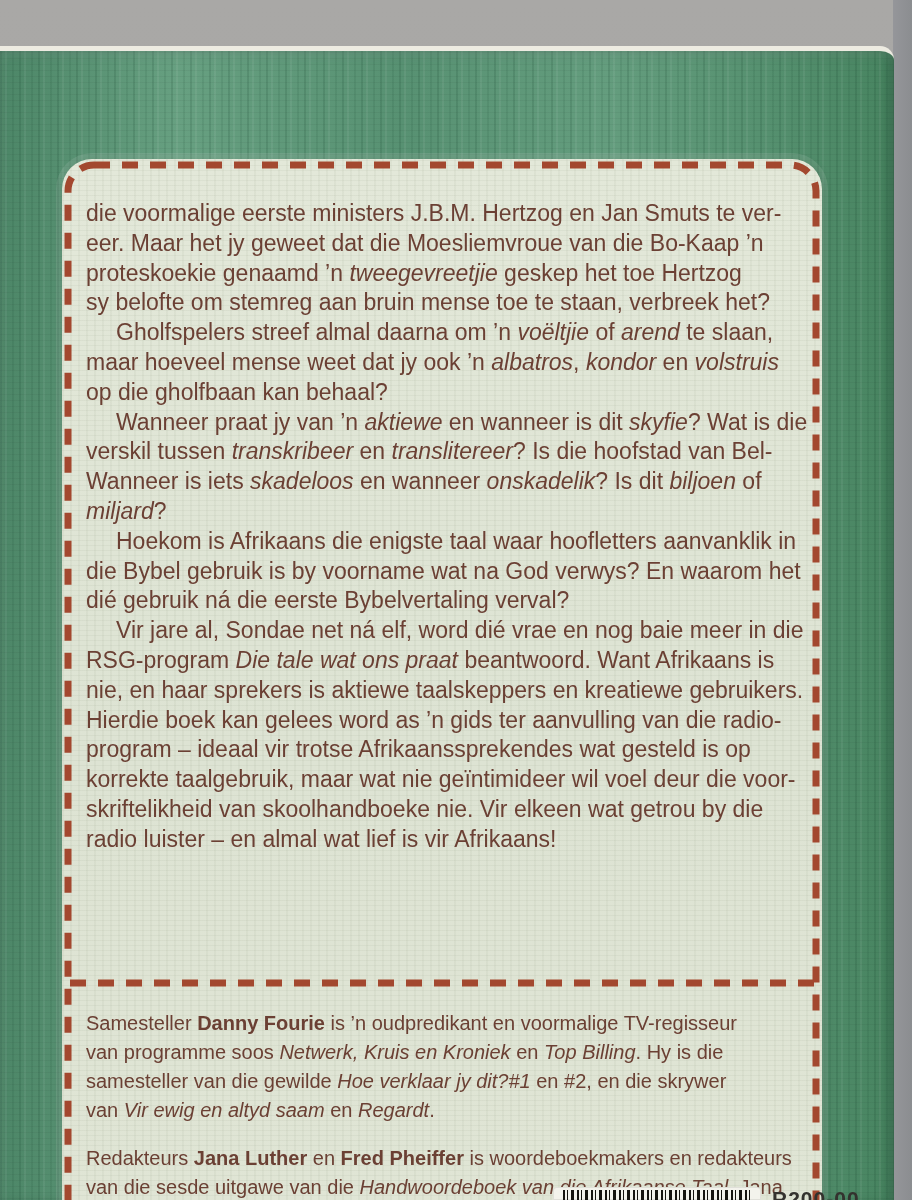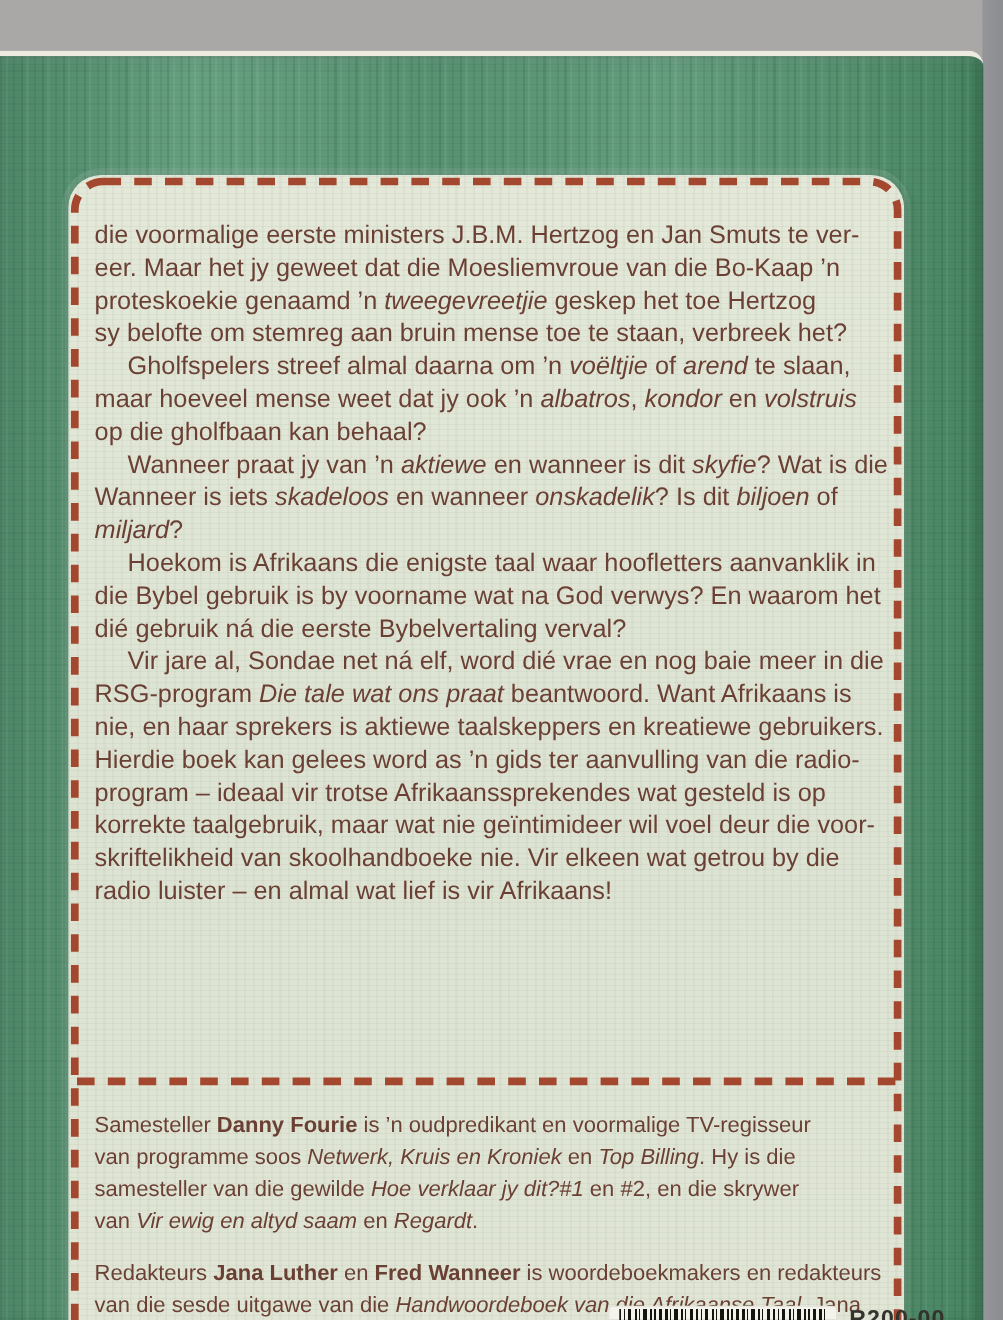--- a/index.html
+++ b/index.html
@@ -70,20 +70,21 @@
             <div class="tline"><span>proteskoekie genaamd ’n </span><span class="it">tweegevreetjie</span><span> geskep het toe Hertzog</span></div>
             <div class="tline"><span>sy belofte om stemreg aan bruin mense toe te staan, verbreek het?</span></div>
           </div>
           <div class="para indent">
             <div class="tline findent"><span>Gholfspelers streef almal daarna om ’n </span><span class="it">voëltjie</span><span> of </span><span class="it">arend</span><span> te slaan,</span></div>
             <div class="tline"><span>maar hoeveel mense weet dat jy ook ’n </span><span class="it">albatros</span><span>, </span><span class="it">kondor</span><span> en </span><span class="it">volstruis</span></div>
             <div class="tline"><span>op die gholfbaan kan behaal?</span></div>
           </div>
           <div class="para indent">
             <div class="tline findent"><span>Wanneer praat jy van ’n </span><span class="it">aktiewe</span><span> en wanneer is dit </span><span class="it">skyfie</span><span>? Wat is die</span></div>
+            <div class="tline"><span>verskil tussen </span><span class="it">transkribeer</span><span> en </span><span class="it">translitereer</span><span>? Is die hoofstad van Bel-</span></div>
             <div class="tline"><span>Wanneer is iets </span><span class="it">skadeloos</span><span> en wanneer </span><span class="it">onskadelik</span><span>? Is dit </span><span class="it">biljoen</span><span> of</span></div>
             <div class="tline"><span class="it">miljard</span><span>?</span></div>
           </div>
           <div class="para indent">
             <div class="tline findent"><span>Hoekom is Afrikaans die enigste taal waar hoofletters aanvanklik in</span></div>
             <div class="tline"><span>die Bybel gebruik is by voorname wat na God verwys? En waarom het</span></div>
             <div class="tline"><span>dié gebruik ná die eerste Bybelvertaling verval?</span></div>
           </div>
           <div class="para indent">
             <div class="tline findent"><span>Vir jare al, Sondae net ná elf, word dié vrae en nog baie meer in die</span></div>
@@ -98,21 +99,21 @@
         </div>
 
       <div class="textblock authors">
           <div class="para">
             <div class="tline"><span>Samesteller </span><span class="bd">Danny Fourie</span><span> is ’n oudpredikant en voormalige TV-regisseur</span></div>
             <div class="tline"><span>van programme soos </span><span class="it">Netwerk, Kruis en Kroniek</span><span> en </span><span class="it">Top Billing</span><span>. Hy is die</span></div>
             <div class="tline"><span>samesteller van die gewilde </span><span class="it">Hoe verklaar jy dit?#1</span><span> en #2, en die skrywer</span></div>
             <div class="tline"><span>van </span><span class="it">Vir ewig en altyd saam</span><span> en </span><span class="it">Regardt</span><span>.</span></div>
           </div>
           <div class="para">
-            <div class="tline"><span>Redakteurs </span><span class="bd">Jana Luther</span><span> en </span><span class="bd">Fred Wanneer</span><span> is woordeboekmakers en redakteurs</span></div>
+            <div class="tline"><span>Redakteurs </span><span class="bd">Jana Luther</span><span> en </span><span class="bd">Fred Pheiffer</span><span> is woordeboekmakers en redakteurs</span></div>
             <div class="tline"><span>van die sesde uitgawe van die </span><span class="it">Handwoordeboek van die Afrikaanse Taal</span><span>. Jana</span></div>
           </div>
         </div>
     </div>
 
   </div>
 
   <div class="barcode"></div>
   <div class="price">R200-00</div>
 </div>

